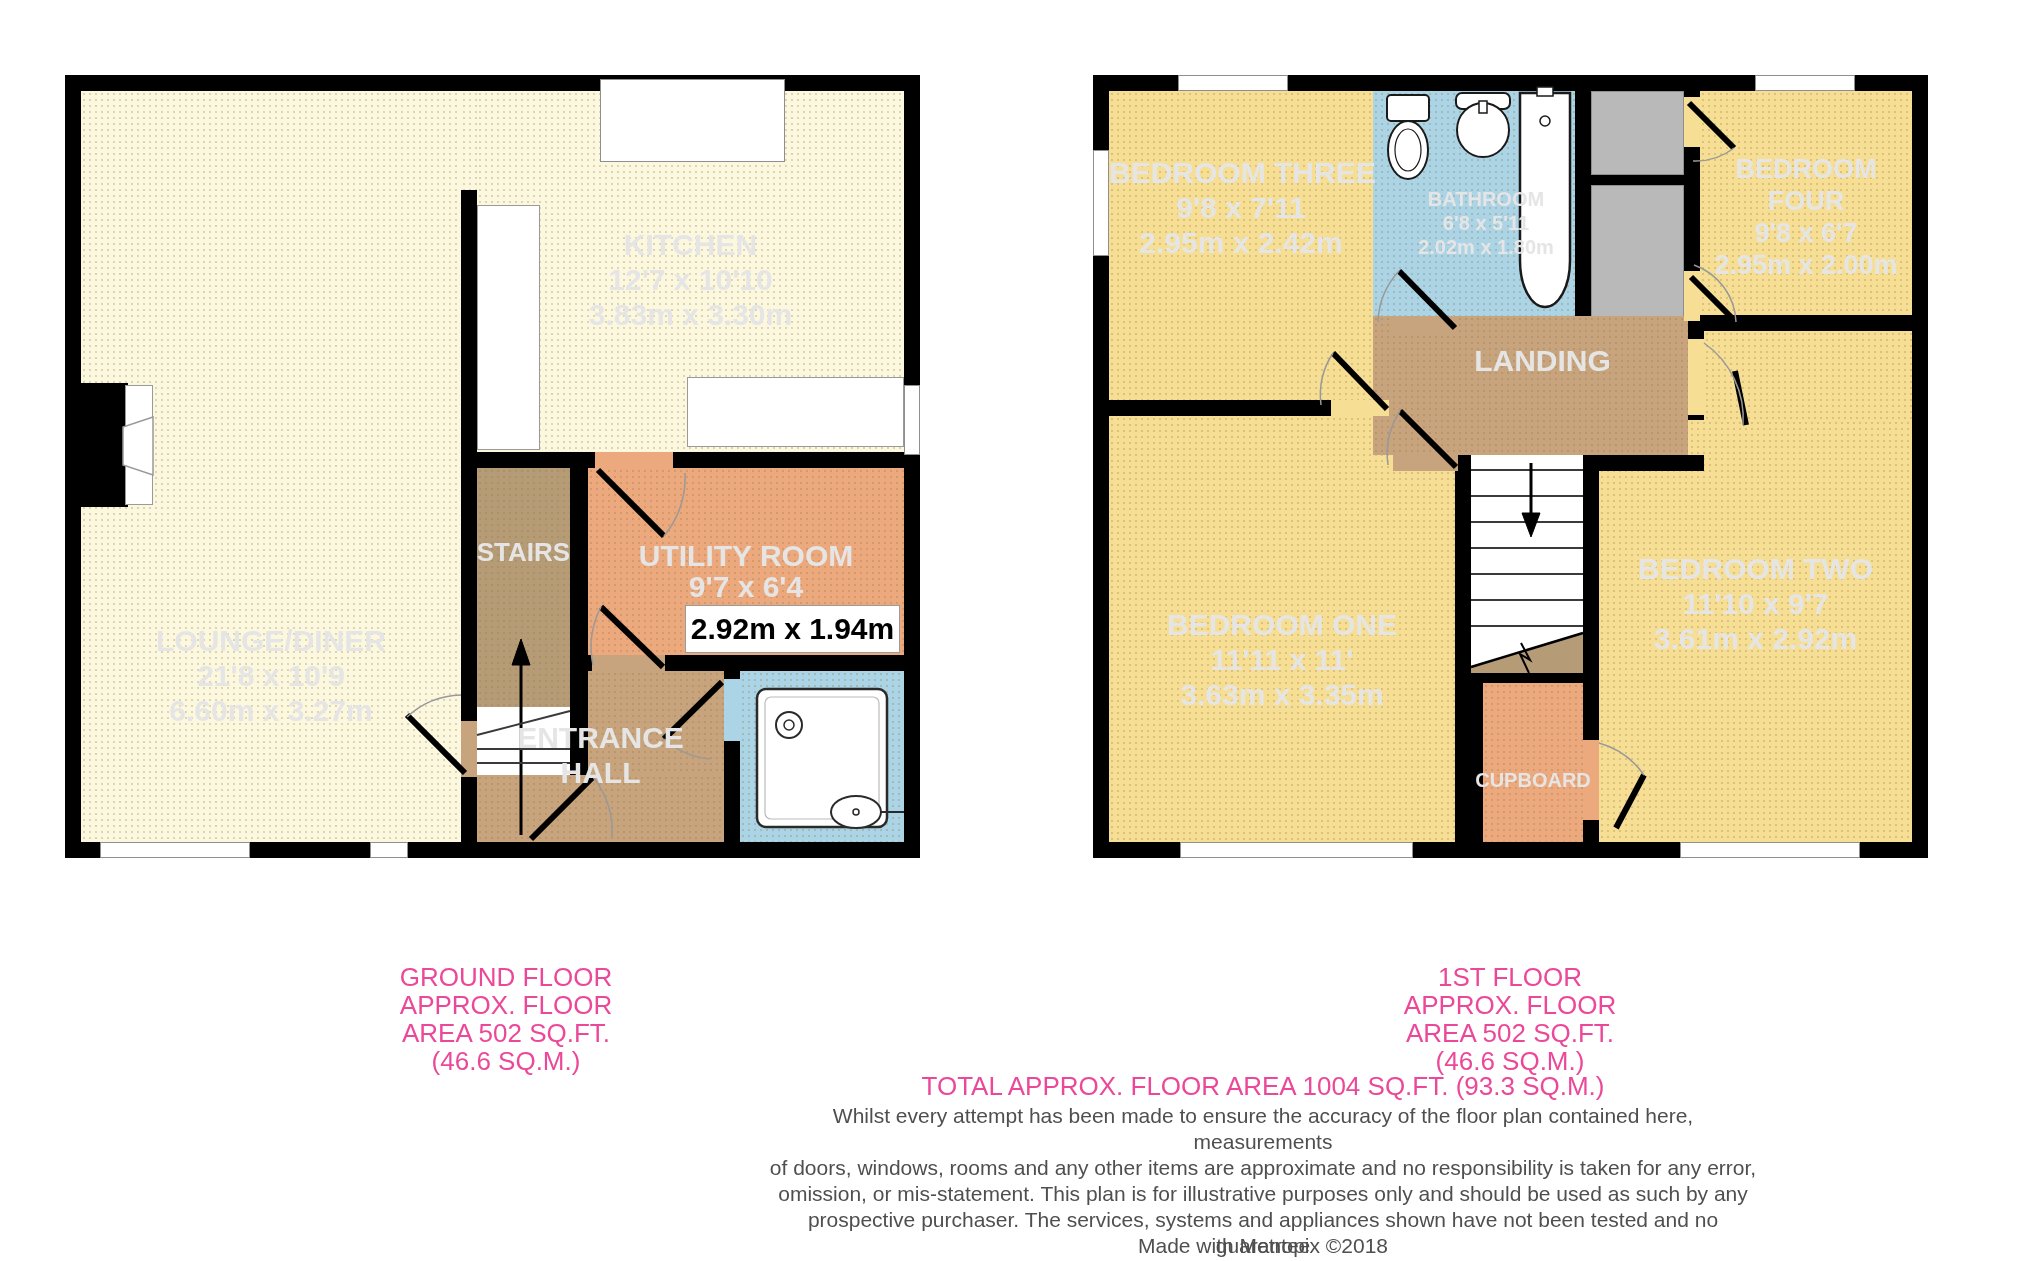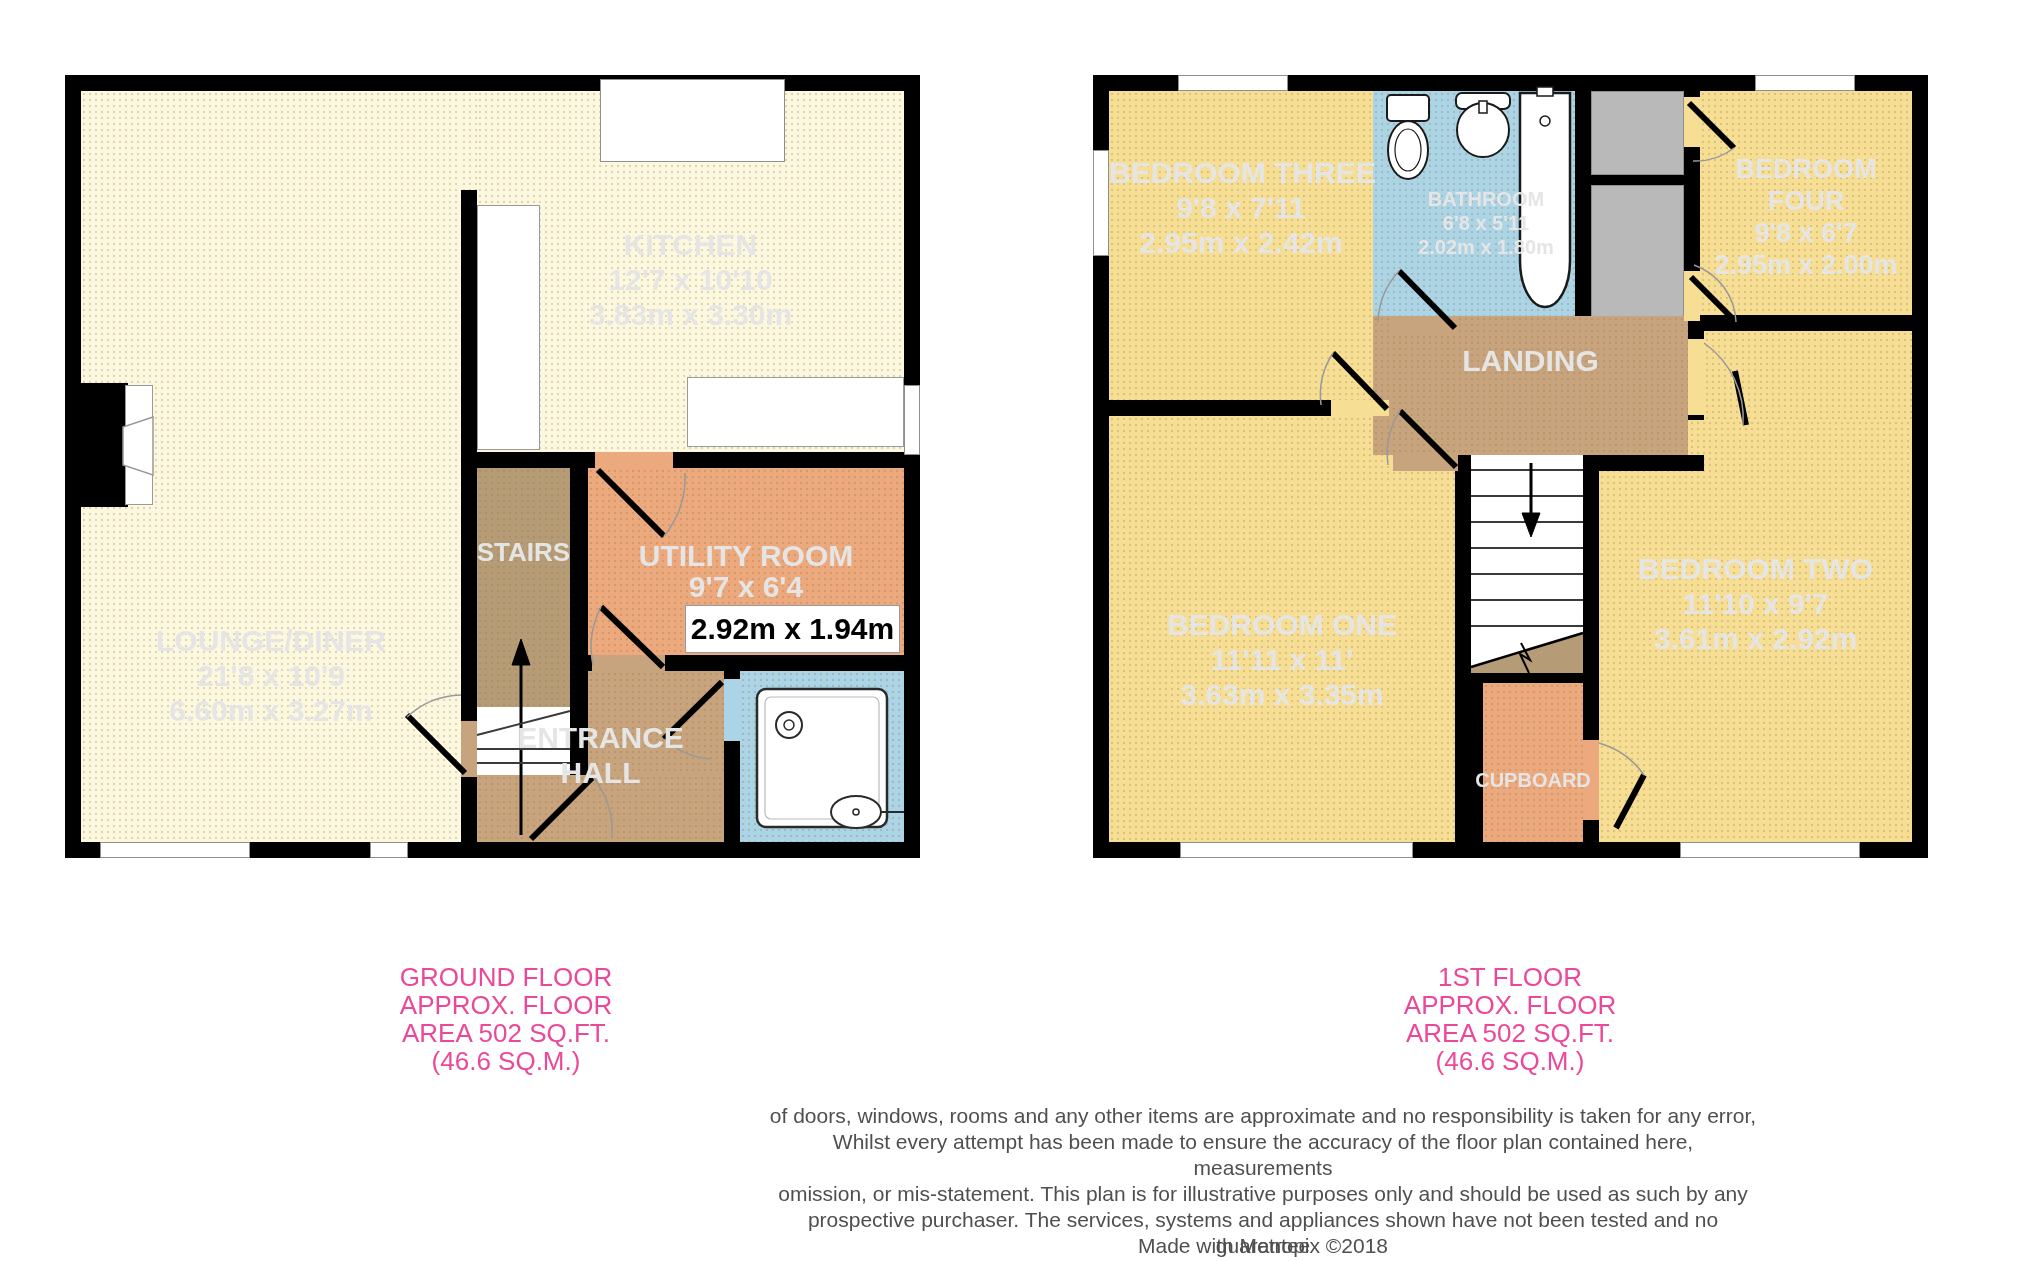--- a/index.html
+++ b/index.html
@@ -241,21 +241,21 @@
       <div>BATHROOM</div>
       <div>6'8 x 5'11</div>
       <div>2.02m x 1.80m</div>
     </div>
     <div class="label" style="left:607px;top:78px;width:212px;font-size:27px;line-height:32px;">
       <div>BEDROOM</div>
       <div>FOUR</div>
       <div>9'8 x 6'7</div>
       <div>2.95m x 2.00m</div>
     </div>
-    <div class="label" style="left:280px;top:268px;width:315px;">
+    <div class="label" style="left:280px;top:268px;width:315px;padding-left:12px;">
       <div>LANDING</div>
     </div>
     <div class="label" style="left:16px;top:532px;width:346px;">
       <div>BEDROOM ONE</div>
       <div>11'11 x 11'</div>
       <div>3.63m x 3.35m</div>
     </div>
     <div class="label" style="left:506px;top:476px;width:313px;">
       <div>BEDROOM TWO</div>
       <div>11'10 x 9'7</div>
@@ -271,23 +271,26 @@
     <div>APPROX. FLOOR</div>
     <div>AREA 502 SQ.FT.</div>
     <div>(46.6 SQ.M.)</div>
   </div>
   <div class="cap" style="left:1270px;top:963px;width:480px;">
     <div>1ST FLOOR</div>
     <div>APPROX. FLOOR</div>
     <div>AREA 502 SQ.FT.</div>
     <div>(46.6 SQ.M.)</div>
   </div>
+  <div class="cap" style="left:763px;top:1072px;width:1000px;">
+    <div>TOTAL APPROX. FLOOR AREA 1004 SQ.FT. (93.3 SQ.M.)</div>
+  </div>
   <div class="fine" style="left:763px;top:1103px;width:1000px;">
+    <div>Whilst every attempt has been made to ensure the accuracy of the floor plan contained here, measurements</div>
     <div>of doors, windows, rooms and any other items are approximate and no responsibility is taken for any error,</div>
-    <div>Whilst every attempt has been made to ensure the accuracy of the floor plan contained here, measurements</div>
     <div>omission, or mis-statement. This plan is for illustrative purposes only and should be used as such by any</div>
     <div>prospective purchaser. The services, systems and appliances shown have not been tested and no guarantee</div>
     <div>as to their operability or efficiency can be given</div>
   </div>
   <div class="fine" style="left:763px;top:1233px;width:1000px;">
     <div>Made with Metropix ©2018</div>
   </div>
 
 </div>
 

